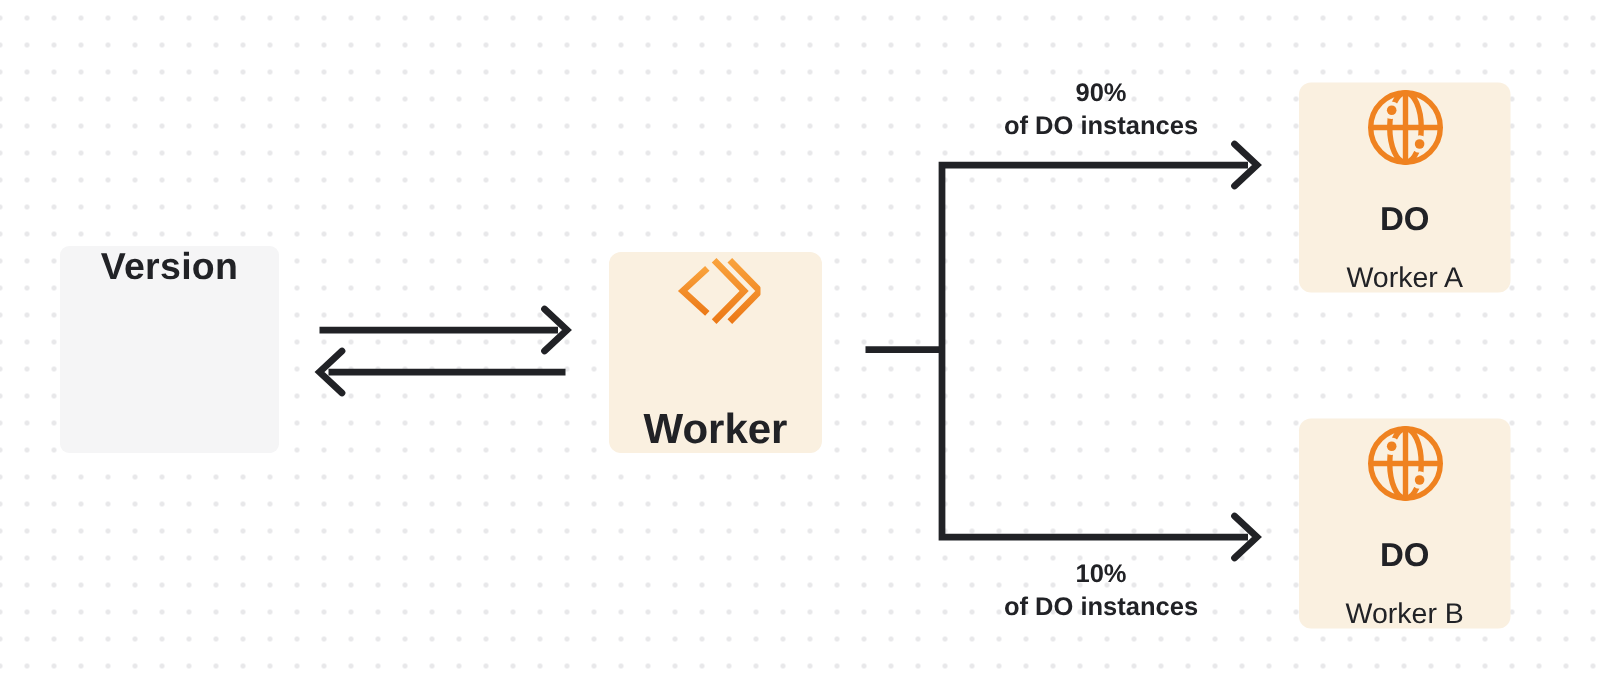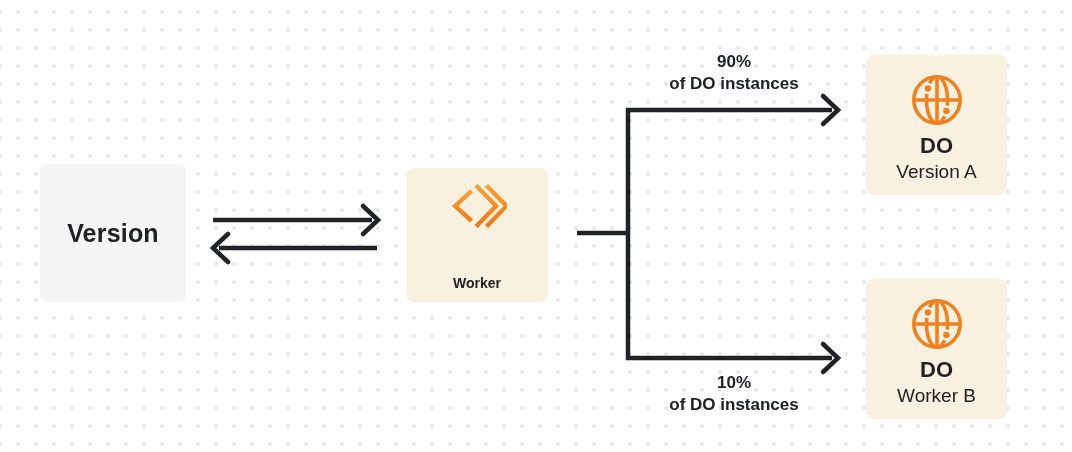--- a/index.html
+++ b/index.html
@@ -12,32 +12,32 @@
     background-size:18px 18px;
     background-position:9px 3px;
     font-family:"Liberation Sans","DejaVu Sans",sans-serif;
     color:var(--ink,#212226);
   }
   .wires{position:absolute;inset:0;width:1072px;height:452px;}
   .wire{stroke:var(--ink,#212226);stroke-width:4.5;fill:none;stroke-linecap:butt;}
   .wire-head{stroke:var(--ink,#212226);stroke-width:4.5;fill:none;stroke-linecap:round;stroke-linejoin:miter;}
   .node{
     position:absolute;display:flex;flex-direction:column;
-    align-items:center;justify-content:center;text-align:center;
+    align-items:center;justify-content:space-between;text-align:center;
   }
   .node-client{
     left:40px;top:164px;width:146px;height:138px;
     background:var(--gray,#f5f5f6);border-radius:6px;
   }
   .node-client .label{font-size:25px;font-weight:700;letter-spacing:.2px;}
   .node-worker{
     left:406px;top:168px;width:142px;height:134px;
     background:var(--cream,#faf0e0);border-radius:8px;gap:20px;
   }
-  .node-worker .label{font-size:14px;font-weight:700;margin-top:24px;}
+  .node-worker .label{font-size:28px;font-weight:700;margin-top:24px;}
   .node-do{
     width:141px;height:138px;background:var(--cream,#faf0e0);
     border-radius:8px;padding-top:2px;
   }
   .node-do-a{left:866px;top:55px;}
   .node-do-b{left:866px;top:279px;}
   .node-do .title{font-size:22px;font-weight:700;margin-top:7px;line-height:1;}
   .node-do .subtitle{font-size:19px;font-weight:400;margin-top:5px;line-height:1;}
   .branch-label{
     position:absolute;left:734px;transform:translateX(-50%);
@@ -98,21 +98,21 @@
       <circle class="line" cx="28" cy="28" r="23.2"></circle>
       <ellipse class="line" cx="28" cy="28" rx="10.5" ry="23.2"></ellipse>
       <path class="line" d="M28 4.8 L28 51.2"></path>
       <path class="line" d="M4.8 28 L51.2 28"></path>
       <circle class="gap" cx="18.8" cy="16.5" r="5.8"></circle>
       <circle class="dot" cx="18.8" cy="16.5" r="3.2"></circle>
       <circle class="gap" cx="37.4" cy="39" r="5.8"></circle>
       <circle class="dot" cx="37.4" cy="39" r="3.2"></circle>
     </svg>
     <span class="title">DO</span>
-    <span class="subtitle">Version A</span>
+    <span class="subtitle">Worker A</span>
   </div>
 
   <div class="node node-do node-do-b">
     <svg class="do-icon" viewBox="0 0 56 56" width="56" height="56" aria-hidden="true">
       <circle class="line" cx="28" cy="28" r="23.2"></circle>
       <ellipse class="line" cx="28" cy="28" rx="10.5" ry="23.2"></ellipse>
       <path class="line" d="M28 4.8 L28 51.2"></path>
       <path class="line" d="M4.8 28 L51.2 28"></path>
       <circle class="gap" cx="18.8" cy="16.5" r="5.8"></circle>
       <circle class="dot" cx="18.8" cy="16.5" r="3.2"></circle>

